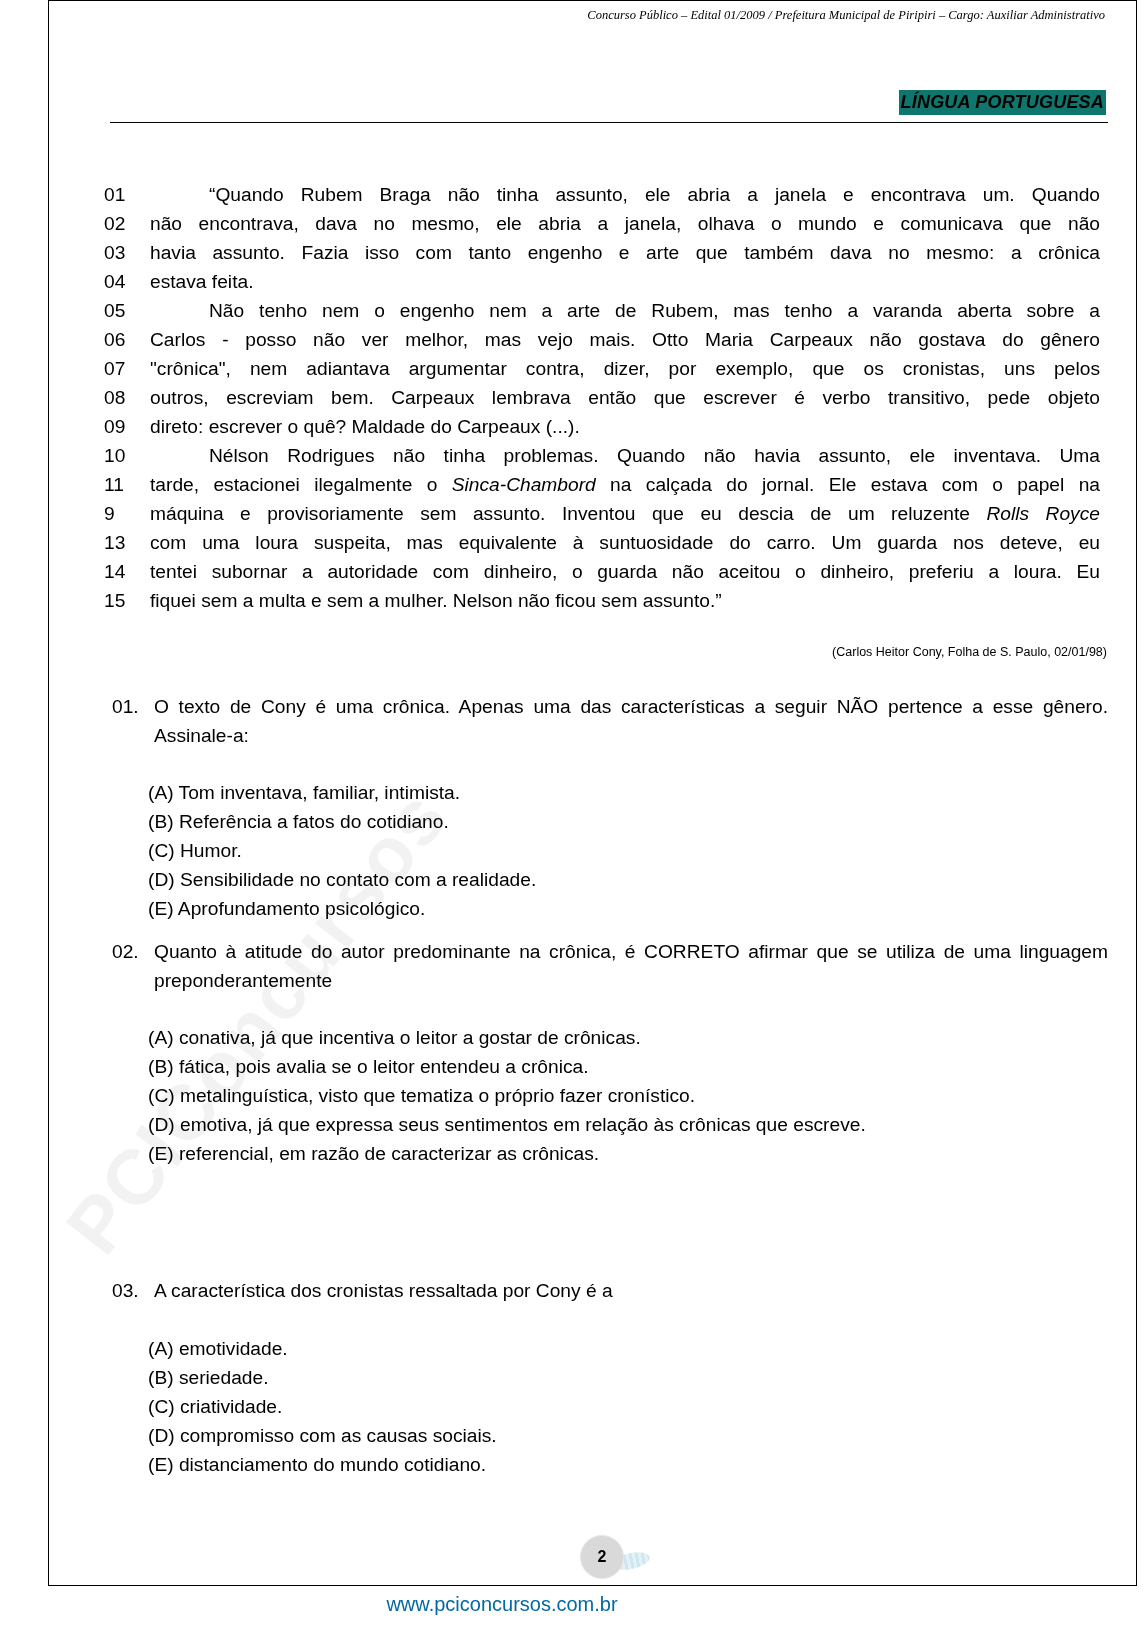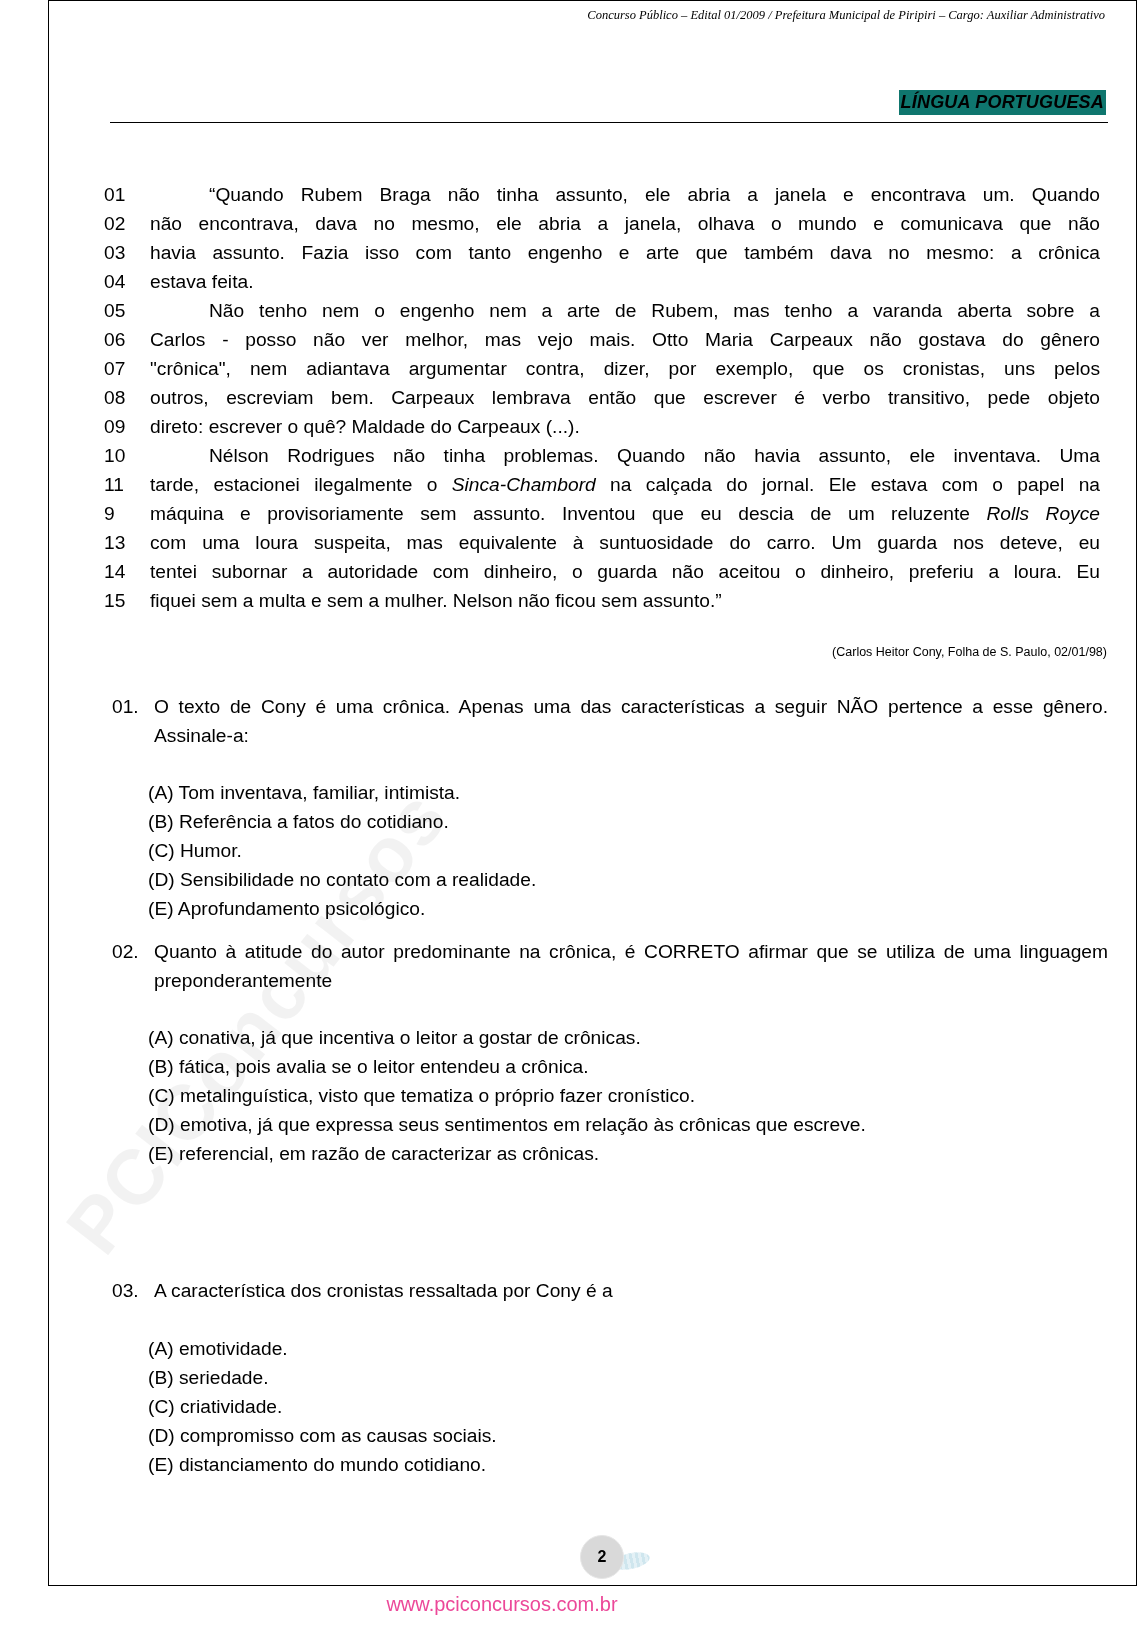--- a/index.html
+++ b/index.html
@@ -37,21 +37,21 @@
 
   .page-num-wrap { position: absolute; left: 580px; top: 1535px; width: 80px; height: 40px; }
   .page-num-blob { position: absolute; left: 32px; top: 18px; width: 38px; height: 16px; border-radius: 50%;
                    background: repeating-linear-gradient(90deg, #cfe6ee 0 3px, #e4f1f6 3px 6px);
                    transform: rotate(-12deg); }
   .page-num { position: absolute; left: 0; top: 0; width: 42px; height: 42px; border-radius: 50%;
               background: #d9d9d9; border: 1px solid #e6e6e6; text-align: center; line-height: 42px;
               font-weight: bold; font-size: 16px; }
 
   .footer-url { position: absolute; left: 0; width: 1004px; top: 1593px; text-align: center;
-                color: #ec4899; font-size: 20px; }
+                color: #0369a1; font-size: 20px; }
 </style>
 </head>
 <body>
 
 <div class="page-border"></div>
 
 <div class="running-header">Concurso Público – Edital 01/2009 / Prefeitura Municipal de Piripiri – Cargo: Auxiliar Administrativo</div>
 <div class="section-title">LÍNGUA PORTUGUESA</div>
 <div class="rule"></div>
 

